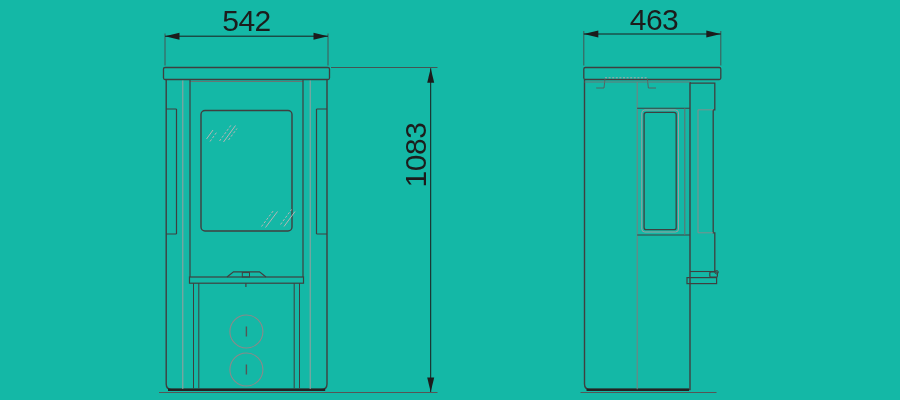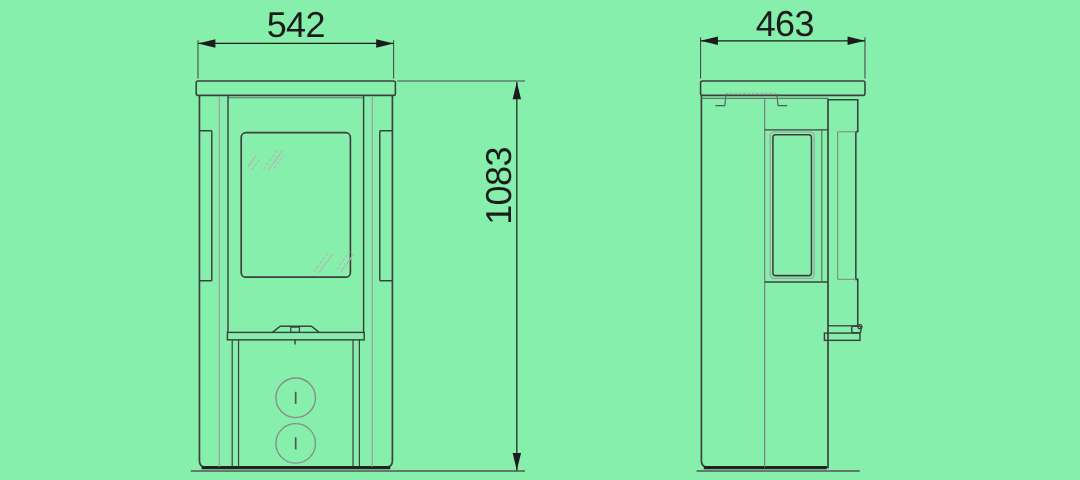--- a/index.html
+++ b/index.html
@@ -1,20 +1,20 @@
 <!DOCTYPE html>
 <html><head>
 <meta charset="utf-8">
 <style>
   html, body { margin: 0; padding: 0; background: #ffffff; }
   .canvas {
     position: relative;
     width: 900px;
     height: 400px;
-    background: #86efac;
+    background: #14b8a6;
     overflow: hidden;
     font-family: "Liberation Sans", sans-serif;
   }
   svg { display: block; }
   text.dim {
     font-family: "Liberation Sans", "DejaVu Sans", sans-serif;
     font-size: 30px;
     letter-spacing: -0.5px;
     fill: #1c1c1c;
   }

